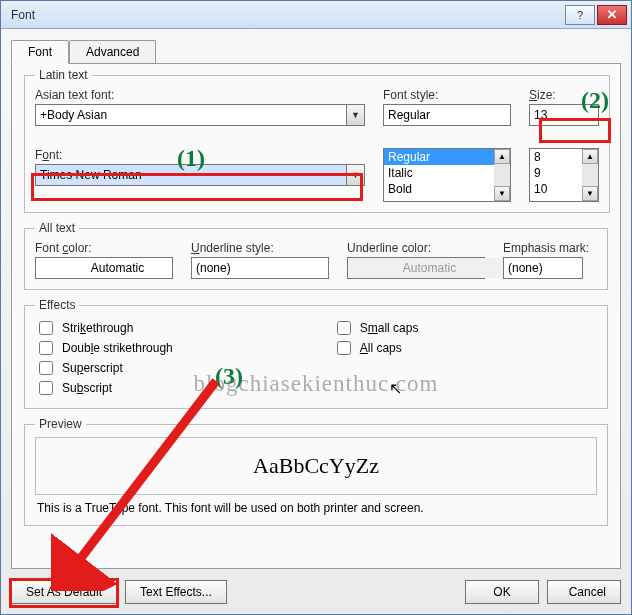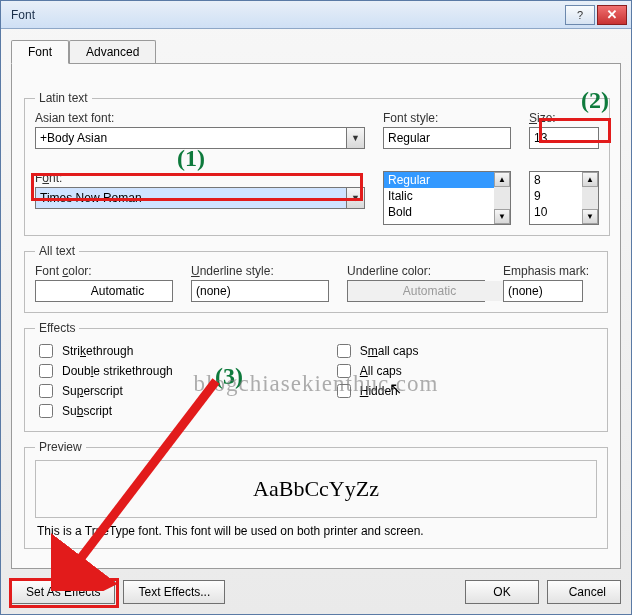--- a/index.html
+++ b/index.html
@@ -26,21 +26,21 @@
   .tb-btn.close { background: linear-gradient(#f07070,#c83232); color:#fff; border-color:#8a1f1f; font-weight:bold; font-size:13px;}
   .body-area { padding: 6px 10px 0 10px; position:relative; }
   .tabs { display:flex; gap:0; margin-top: 4px; }
   .tab {
     padding: 4px 16px; border:1px solid #9a9a9a; background:#f2f2f2;
     border-bottom:none; border-radius:2px 2px 0 0;
     position:relative; top:1px;
   }
   .tab.active { background:#fafafa; z-index:2; border-bottom:1px solid #fafafa;}
   .pane {
-    border:1px solid #9a9a9a; background:#fafafa; padding:27px 12px 8px 12px;
+    border:1px solid #9a9a9a; background:#fafafa; padding:4px 12px 8px 12px;
     height: 506px; position:relative;
   }
   fieldset {
     border:1px solid #bdbdbd; margin:0 0 8px 0; padding:6px 10px 10px 10px;
     position:relative;
   }
   legend { padding:0 4px; color:#333; }
   .row { display:flex; gap:18px; align-items:flex-end; }
   .col { display:flex; flex-direction:column; gap:2px; }
   label.lbl { color:#333; }
@@ -235,40 +235,36 @@
           </div>
           <div>
             <div class="check-row">
                 <input type="checkbox" style="">
                 <span>S<u>m</u>all caps</span>
               </div>
             <div class="check-row">
                 <input type="checkbox" style="">
                 <span><u>A</u>ll caps</span>
               </div>
-            <div class="check-row">
-                <input type="checkbox" style="">
-                <span><u>H</u>idden</span>
-              </div>
           </div>
         </div>
       </fieldset>
 
       <fieldset>
         <legend>Preview</legend>
         <div class="preview-box">AaBbCcYyZz</div>
         <div class="note">This is a TrueType font. This font will be used on both printer and screen.</div>
       </fieldset>
 
     </div>
   </div>
 
   <div class="button-bar">
     <div class="push-btn">
-        <span>Set As Effects</span>
+        <span>Set As Default</span>
       </div>
     <div class="push-btn">
         <span>Text Effects...</span>
       </div>
     <div class="spacer"></div>
     <div class="push-btn" style="min-width:74px; justify-content:center;">
         <span>OK</span>
       </div>
     <div class="push-btn" style="min-width:74px; justify-content:flex-end;">
         <span>Cancel</span>

